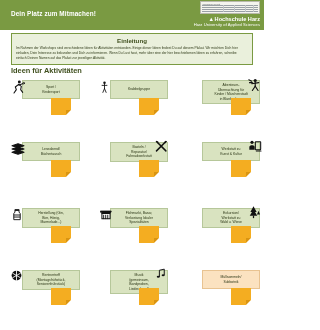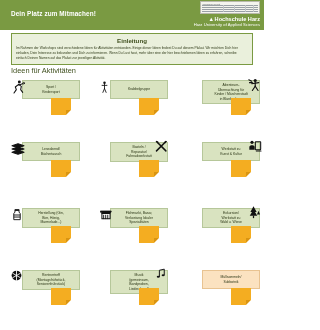--- a/index.html
+++ b/index.html
@@ -116,21 +116,21 @@
     text-align: left;
   }
 
   
   .section-title {
     position: absolute;
     left: 11px;
     top: 66px;
     font-size: 7.4px;
     color: #3f4f1e;
-    font-weight: normal;
+    font-weight: bold;
   }
 
   
   .grid {
     position: absolute;
     left: 0;
     top: 76px;
     width: 264px;
     height: 254px;
   }

